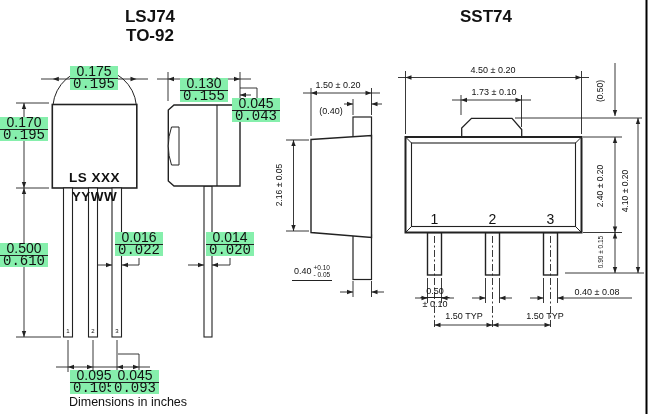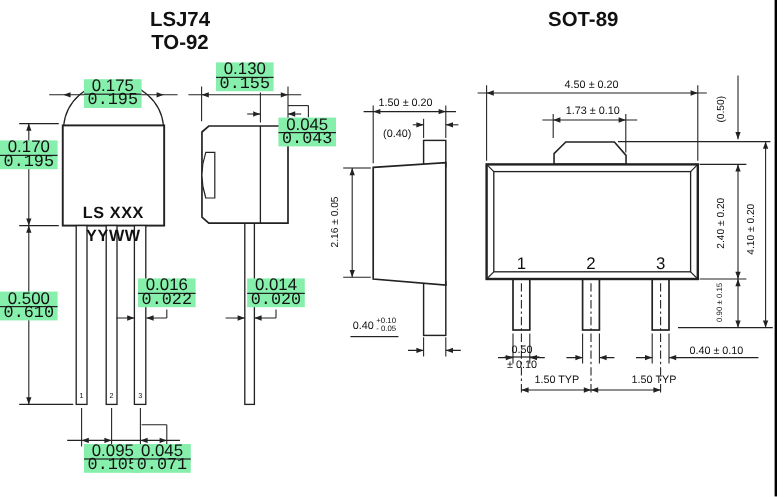--- a/index.html
+++ b/index.html
@@ -200,21 +200,21 @@
 
     <line x1="646.5" y1="0" x2="646.5" y2="414" stroke="#000" stroke-width="2"></line>
   </g>
 </svg>
 
 <div class="ttl" style="left:150px;top:7px">
   <div>LSJ74</div>
   <div>TO-92</div>
 </div>
 <div class="ttl" style="left:486px;top:7px">
-  <div>SOT-89</div>
+  <div>SST74</div>
 </div>
 
 <div class="mark" style="left:94.5px;top:129px">LS XXX</div>
 <div class="mark" style="left:94.5px;top:148px">YYWW</div>
 
 <div class="frac" style="left:94px;top:66px">
   <span class="num">0.175</span>
   <span class="den">0.195</span>
 </div>
 <div class="frac" style="left:24px;top:117px">
@@ -228,23 +228,23 @@
 <div class="frac" style="left:139px;top:232px">
   <span class="num">0.016</span>
   <span class="den">0.022</span>
 </div>
 <div class="frac" style="left:94px;top:370px">
   <span class="num">0.095</span>
   <span class="den">0.105</span>
 </div>
 <div class="frac" style="left:135px;top:370px">
   <span class="num">0.045</span>
-  <span class="den">0.071</span>
-</div>
-<div class="frac" style="left:204px;top:52px">
+  <span class="den">0.093</span>
+</div>
+<div class="frac" style="left:204px;top:78px">
   <span class="num">0.130</span>
   <span class="den">0.155</span>
 </div>
 <div class="frac" style="left:256px;top:98px">
   <span class="num">0.045</span>
   <span class="den">0.043</span>
 </div>
 <div class="frac" style="left:230px;top:232px">
   <span class="num">0.014</span>
   <span class="den">0.020</span>
@@ -267,22 +267,23 @@
 <div class="lab" style="left:493px;top:69.5px">4.50 ± 0.20</div>
 <div class="lab" style="left:494px;top:92px">1.73 ± 0.10</div>
 <div class="vlab" style="left:600px;top:91px">(0.50)</div>
 <div class="vlab" style="left:600px;top:185.5px">2.40 ± 0.20</div>
 <div class="vlab" style="left:624.5px;top:191px">4.10 ± 0.20</div>
 <div class="vlab small" style="left:600px;top:252px">0.90 ± 0.15</div>
 <div class="stack2" style="left:435px;top:285px">
   <span class="l1">0.50</span>
   <span class="l2">± 0.10</span>
 </div>
-<div class="lab" style="left:597px;top:291.5px">0.40 ± 0.10</div>
+<div class="lab" style="left:597px;top:291.5px">0.40 ± 0.08</div>
 <div class="lab" style="left:464px;top:316px">1.50 TYP</div>
 <div class="lab" style="left:545px;top:316px">1.50 TYP</div>
 
 <div class="pin-lg" style="left:434.5px;top:219px">1</div>
 <div class="pin-lg" style="left:492.5px;top:219px">2</div>
 <div class="pin-lg" style="left:550.5px;top:219px">3</div>
 
+<div class="foot" style="left:128px;top:402px">Dimensions in inches</div>
 
 </div>
 
 </body></html>

